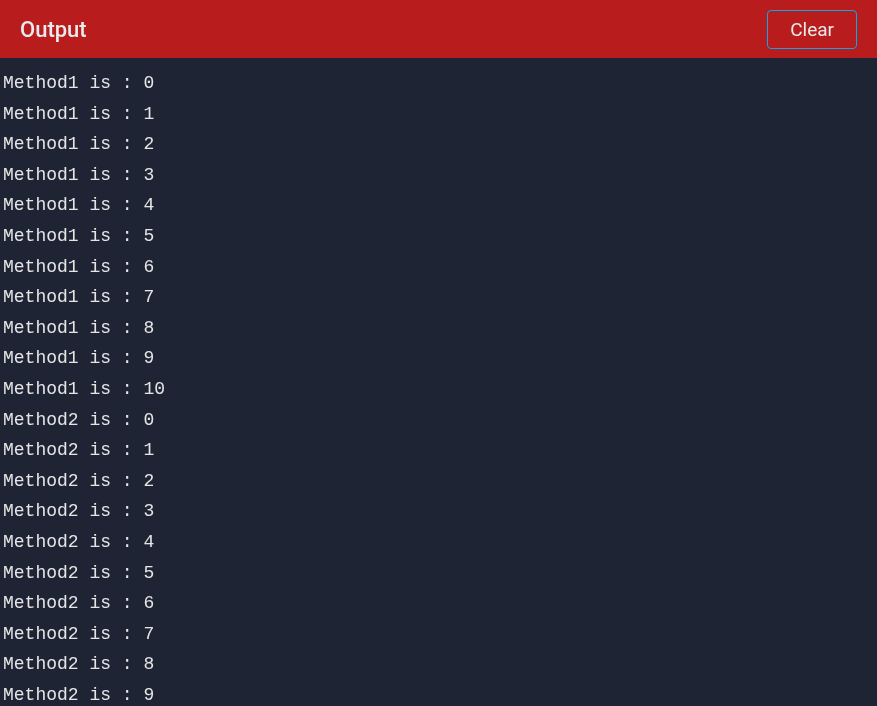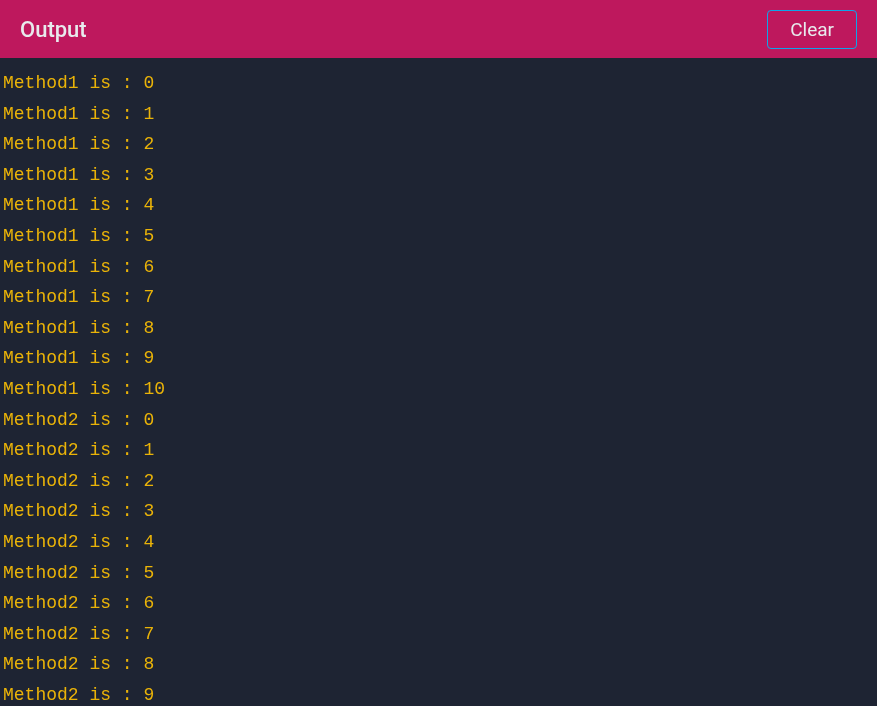--- a/index.html
+++ b/index.html
@@ -16,21 +16,21 @@
       overflow: hidden;
       display: flex;
       flex-direction: column;
     }
 
     .header {
       display: flex;
       justify-content: space-between;
       align-items: center;
       padding: 28px 20px;
-      background-color: #be185d;
+      background-color: #b91c1c;
       height: 58px;
     }
 
     .header-title {
       color: #e8eaed;
       font-size: 22px;
       font-weight: 500;
     }
 
     .clear-button {
@@ -45,21 +45,21 @@
       font-family: inherit;
     }
 
     .output-area {
       flex: 1;
       padding: 10px 0 16px 3px;
       background-color: #1e2433;
       font-family: "Consolas", "Monaco", "Courier New", monospace;
       font-size: 18px;
       line-height: 1.7;
-      color: #eab308;
+      color: #e5e5e5;
       white-space: pre;
       overflow: hidden;
     }
 
     .output-line {
       display: block;
     }
   </style>
 </head>
 <body>

